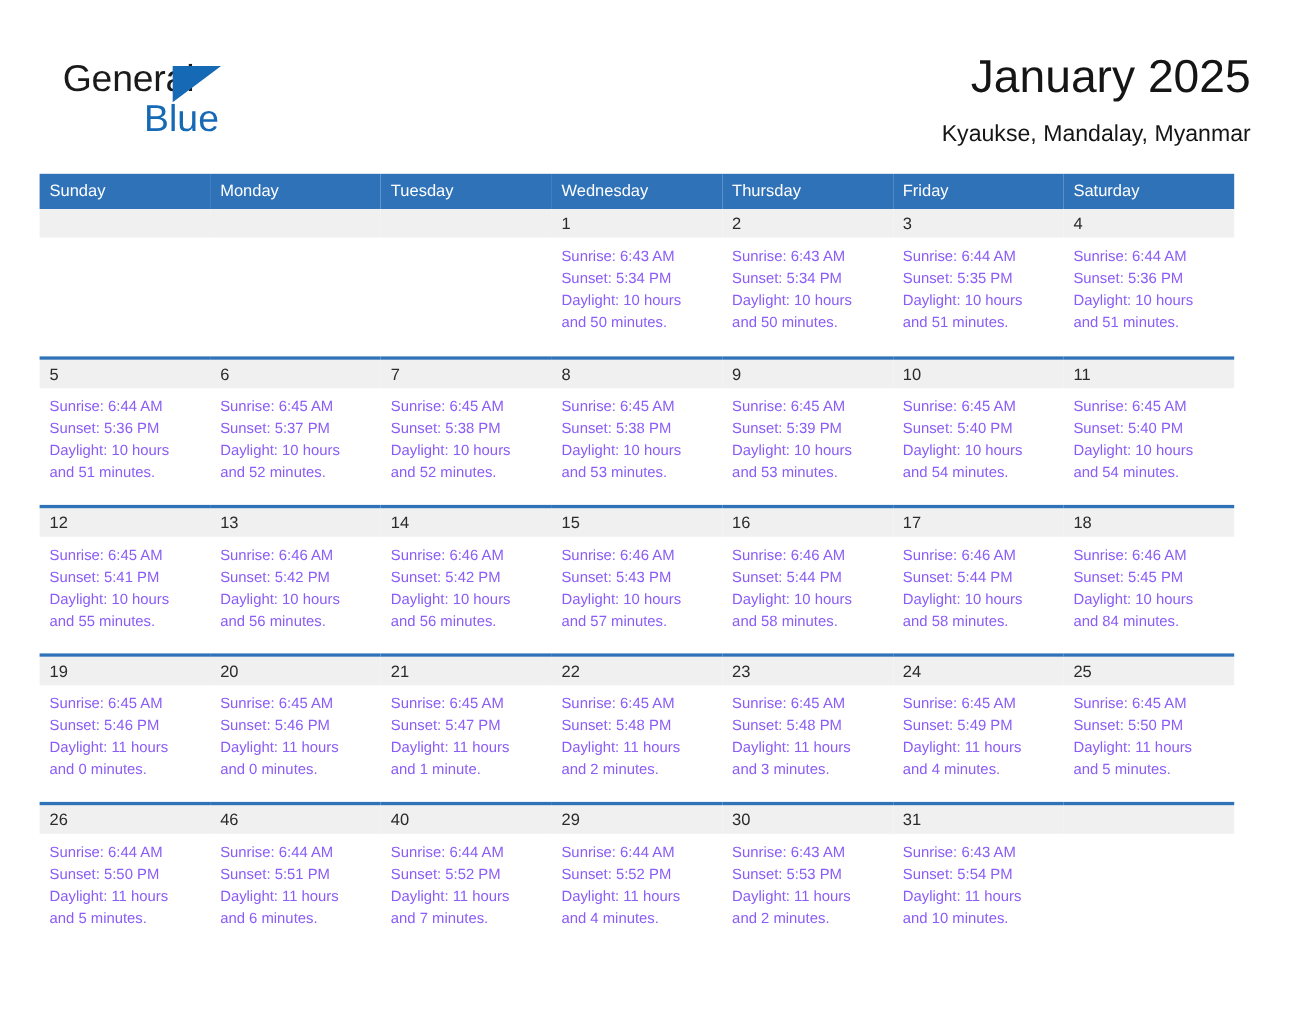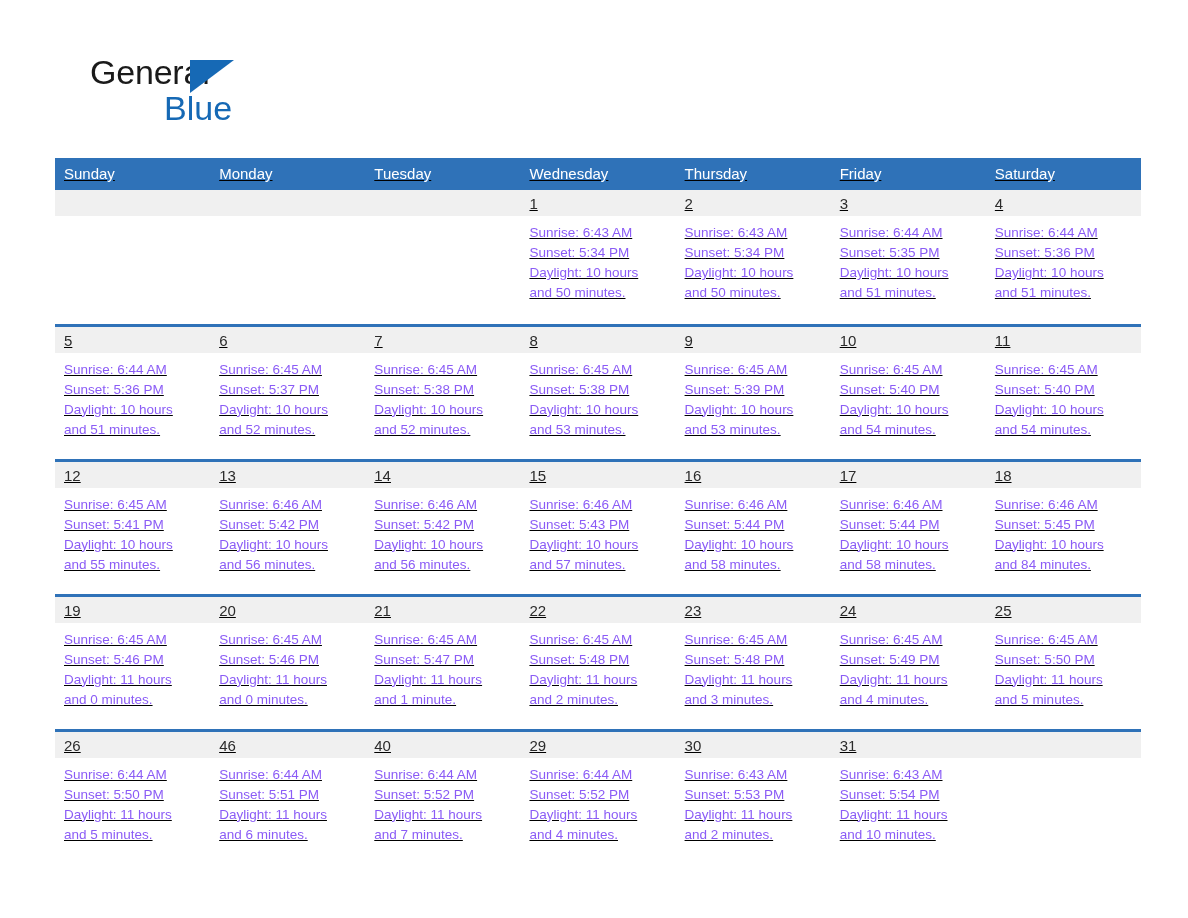--- a/index.html
+++ b/index.html
@@ -14,21 +14,20 @@
     width: 1188px; height: 918px;
     background: #ffffff;
     overflow: hidden;
   }
 
   
   .top {
     position: absolute;
     left: 51px; top: 44px; right: 51px;
     height: 100px;
-    margin-left: 33px;
   }
   .logo {
     position: absolute;
     left: 6px; top: 8px;
     width: 300px; height: 78px;
   }
   .logo-general {
     position: absolute;
     left: 0; top: 0;
     font-size: 34px;
@@ -65,25 +64,24 @@
     font-size: 21px;
     color: #151515;
     line-height: 28px;
     margin-top: 12px;
     white-space: nowrap;
   }
 
   
   .calendar {
     position: absolute;
-    left: 55px; top: 158px;
+    left: 36px; top: 158px;
     width: 1086px;
     border-collapse: collapse;
     table-layout: fixed;
-    text-decoration: underline;
   }
   .calendar th {
     background: #2f72b8;
     color: #ffffff;
     font-weight: normal;
     font-size: 15px;
     text-align: left;
     padding: 7px 0 8px 9px;
     height: 31px;
   }
@@ -118,20 +116,24 @@
 <div class="page">
 
   <div class="top">
 
     <div class="logo">
       <span class="logo-general">General</span>
       <span class="logo-tri"></span>
       <span class="logo-blue">Blue</span>
     </div>
 
+    <div class="title-block">
+      <div class="month-title">January 2025</div>
+      <div class="location">Kyaukse, Mandalay, Myanmar</div>
+    </div>
 
   </div>
 
   <table class="calendar">
     <thead>
       <tr>
         <th>Sunday</th>
         <th>Monday</th>
         <th>Tuesday</th>
         <th>Wednesday</th>

